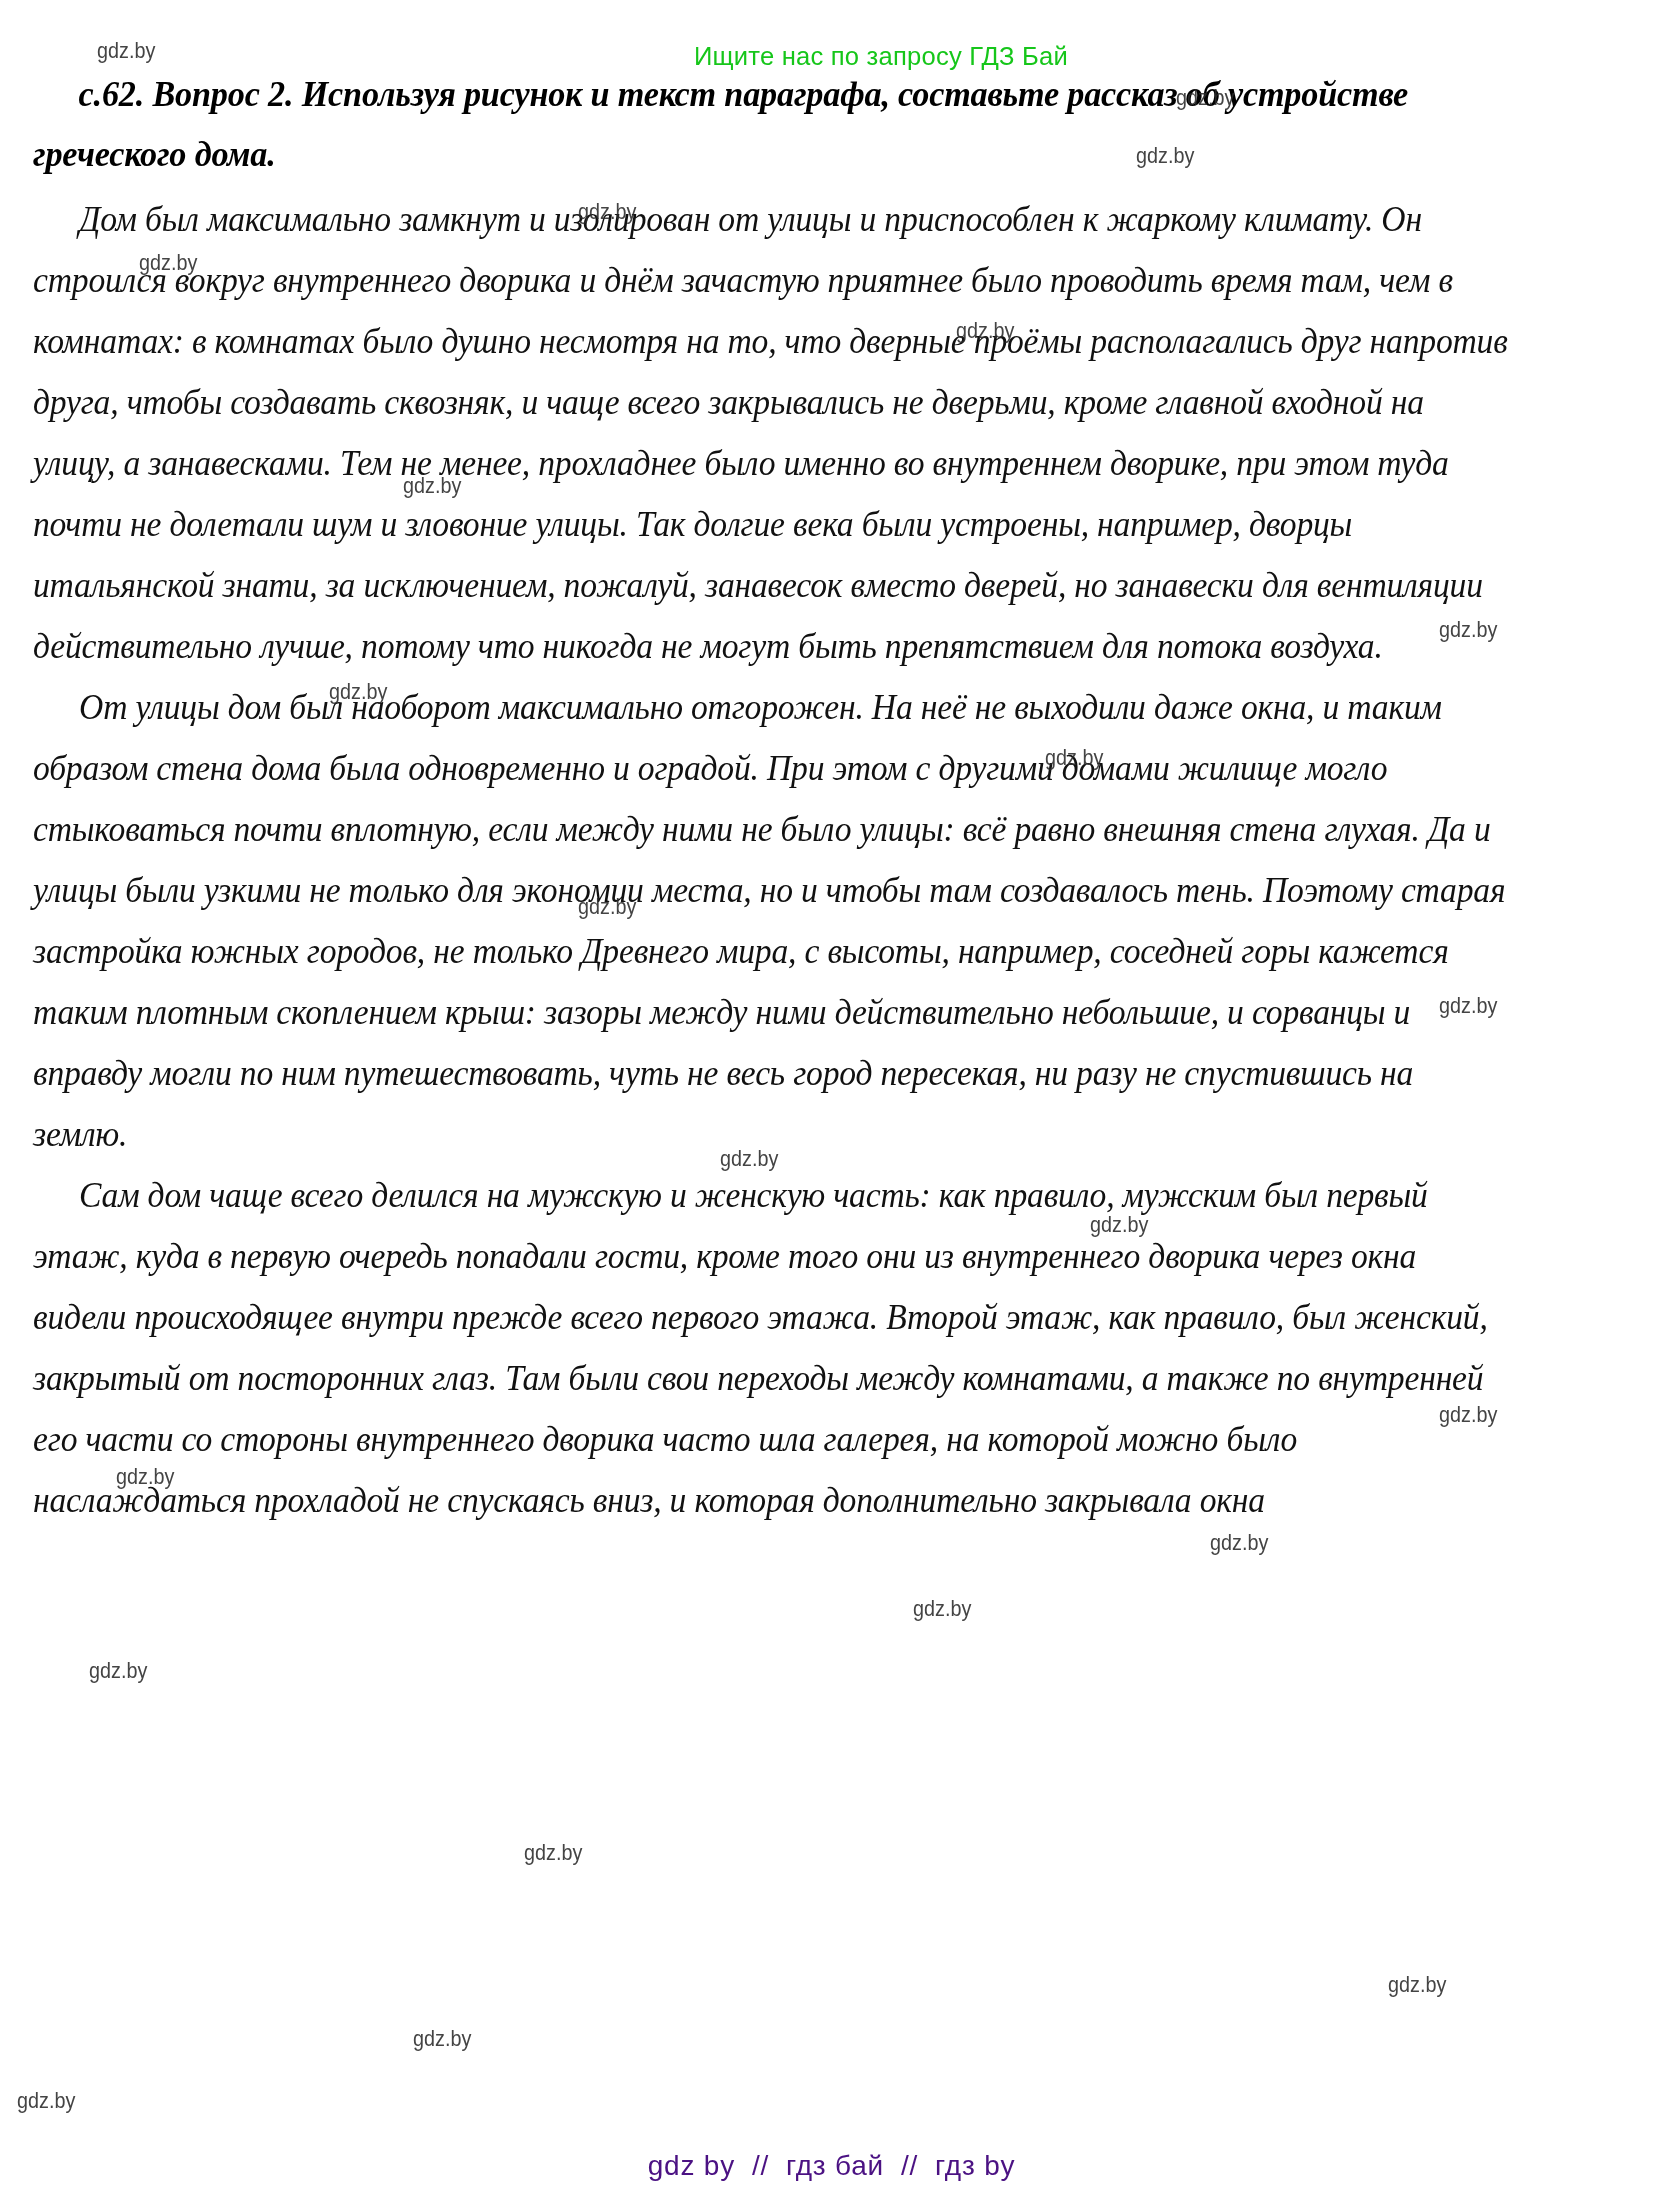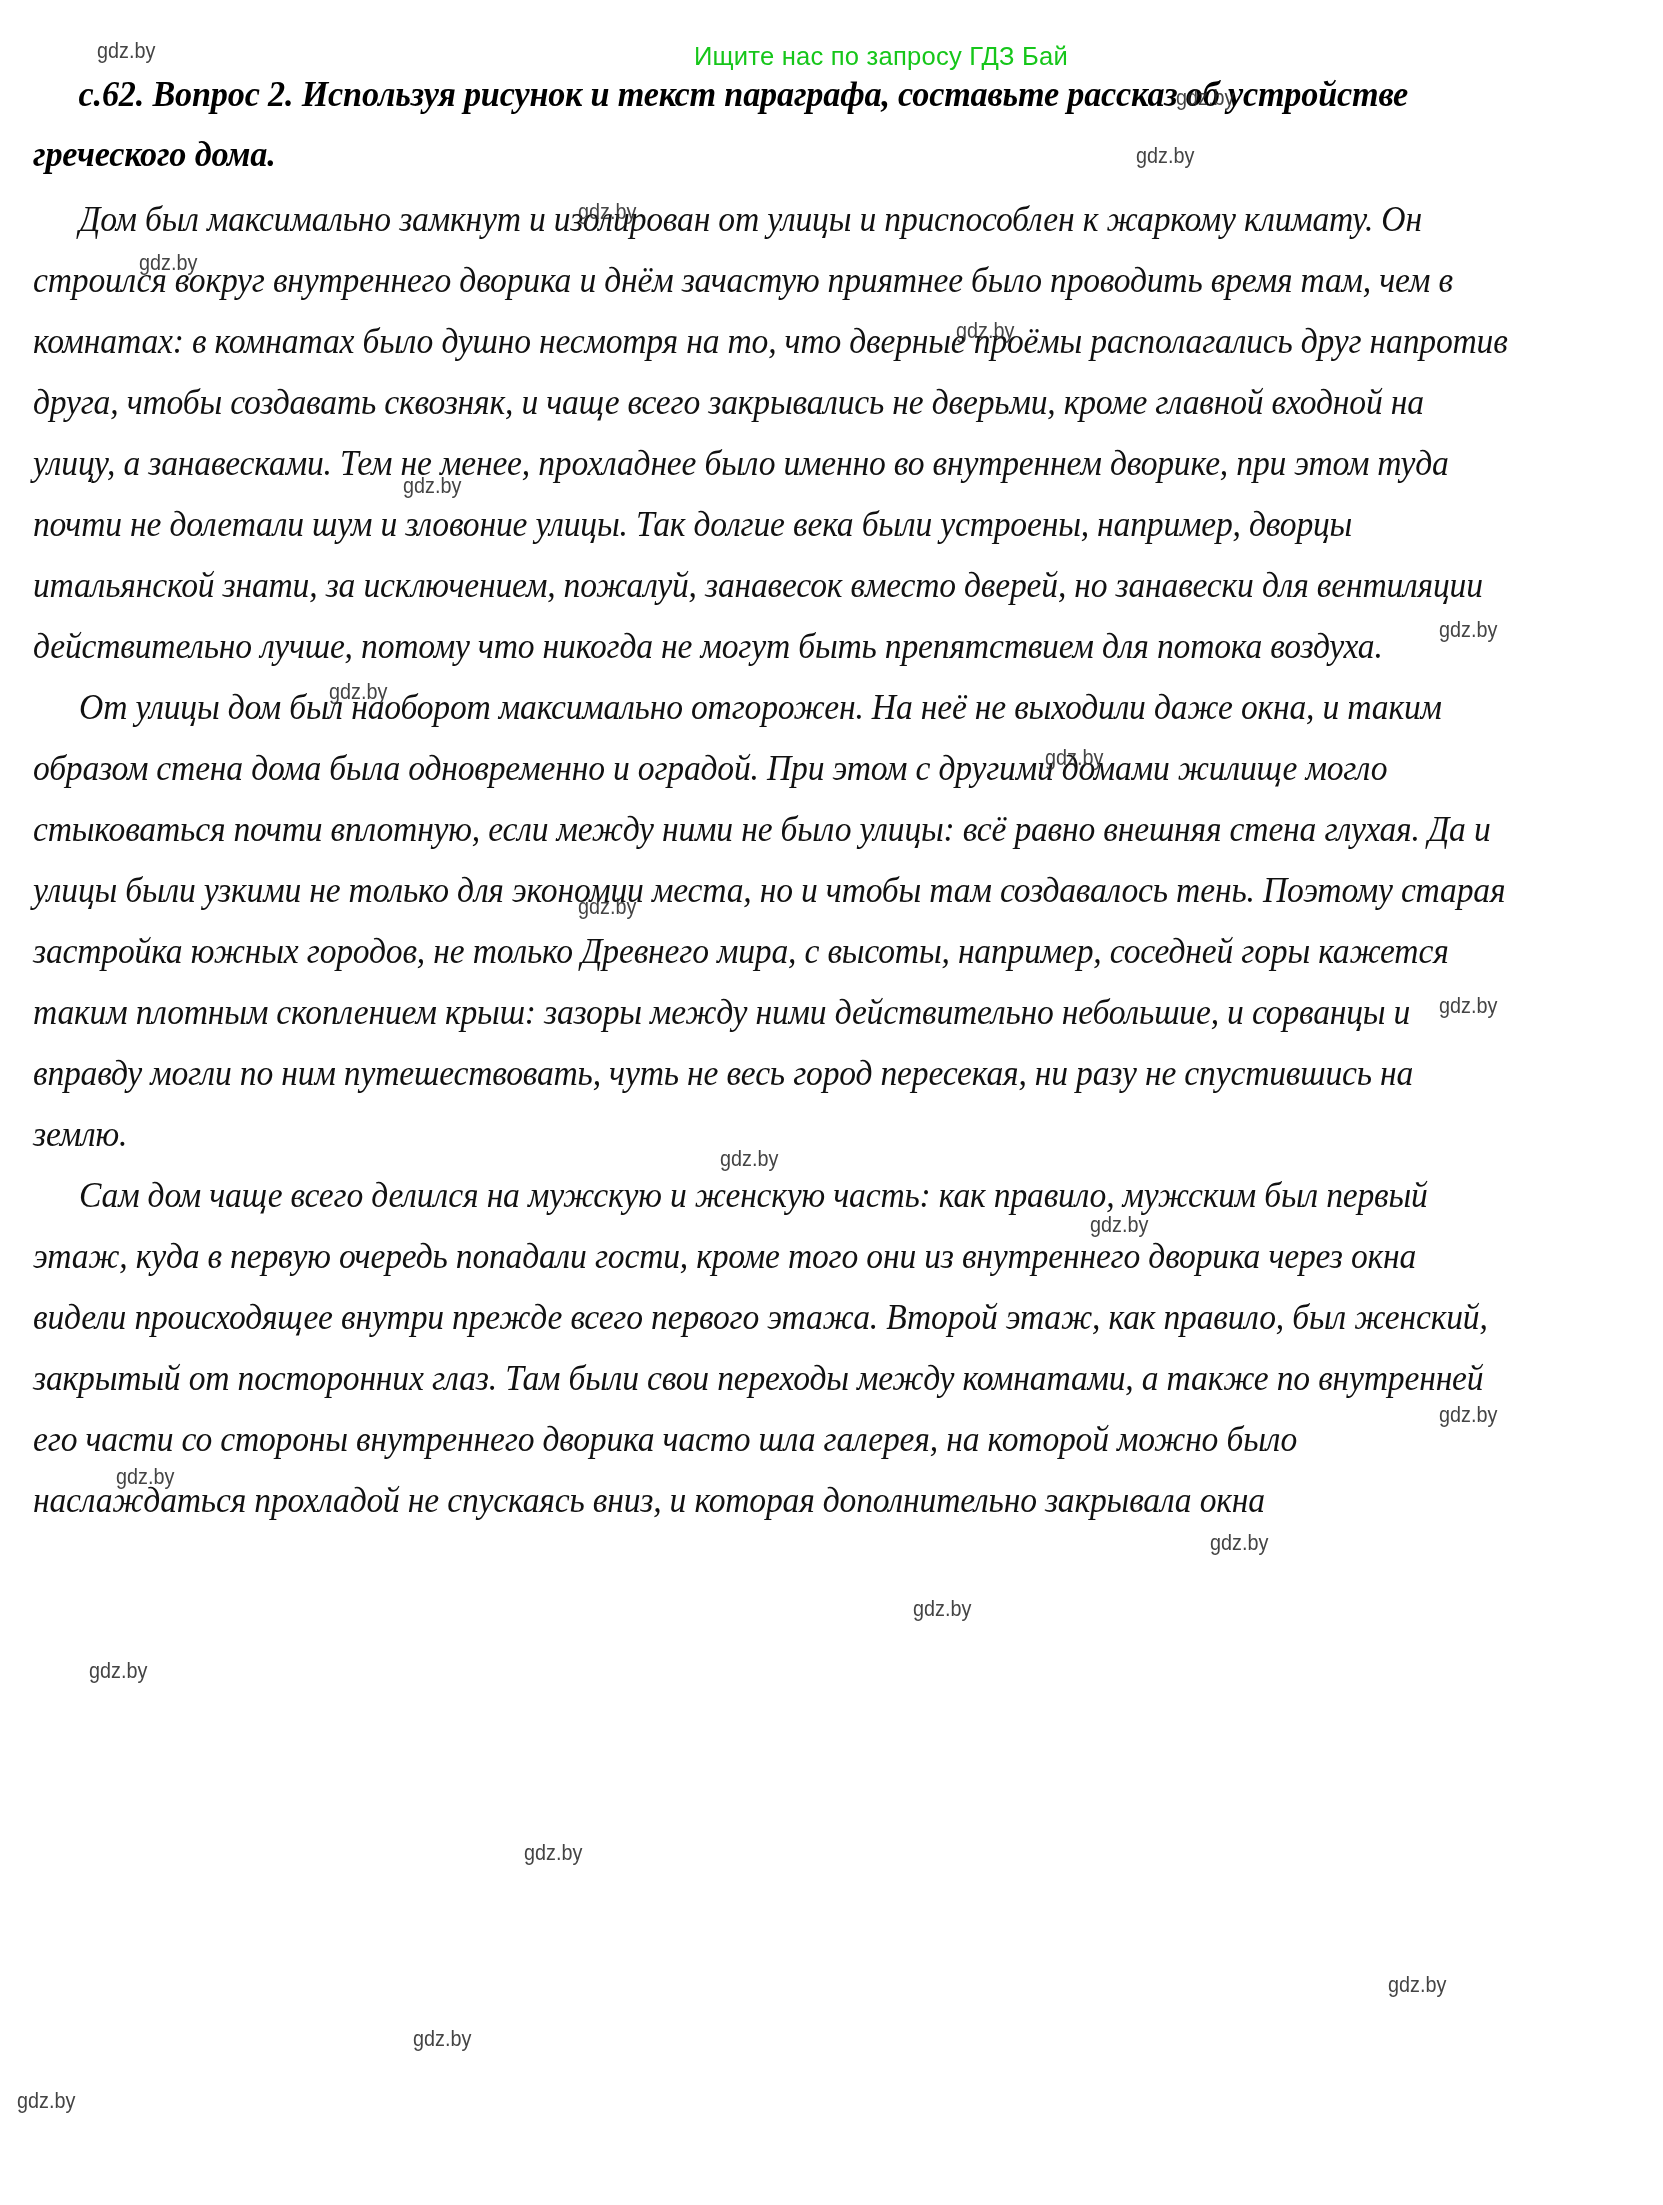--- a/index.html
+++ b/index.html
@@ -135,15 +135,22 @@
       <div class="wm" style="left: 116px; top: 1466px;">gdz.by</div>
       <div class="wm" style="left: 1210px; top: 1532px;">gdz.by</div>
       <div class="wm" style="left: 913px; top: 1598px;">gdz.by</div>
       <div class="wm" style="left: 89px; top: 1660px;">gdz.by</div>
       <div class="wm" style="left: 524px; top: 1842px;">gdz.by</div>
       <div class="wm" style="left: 1388px; top: 1974px;">gdz.by</div>
       <div class="wm" style="left: 413px; top: 2028px;">gdz.by</div>
       <div class="wm" style="left: 16.5px; top: 2090px;">gdz.by</div>
     </div>
 
+  <div class="footer">
+    <span>gdz by</span>
+    <span class="sep">//</span>
+    <span>гдз бай</span>
+    <span class="sep">//</span>
+    <span>гдз by</span>
+  </div>
 
 </div>
 
 
 </body></html>

